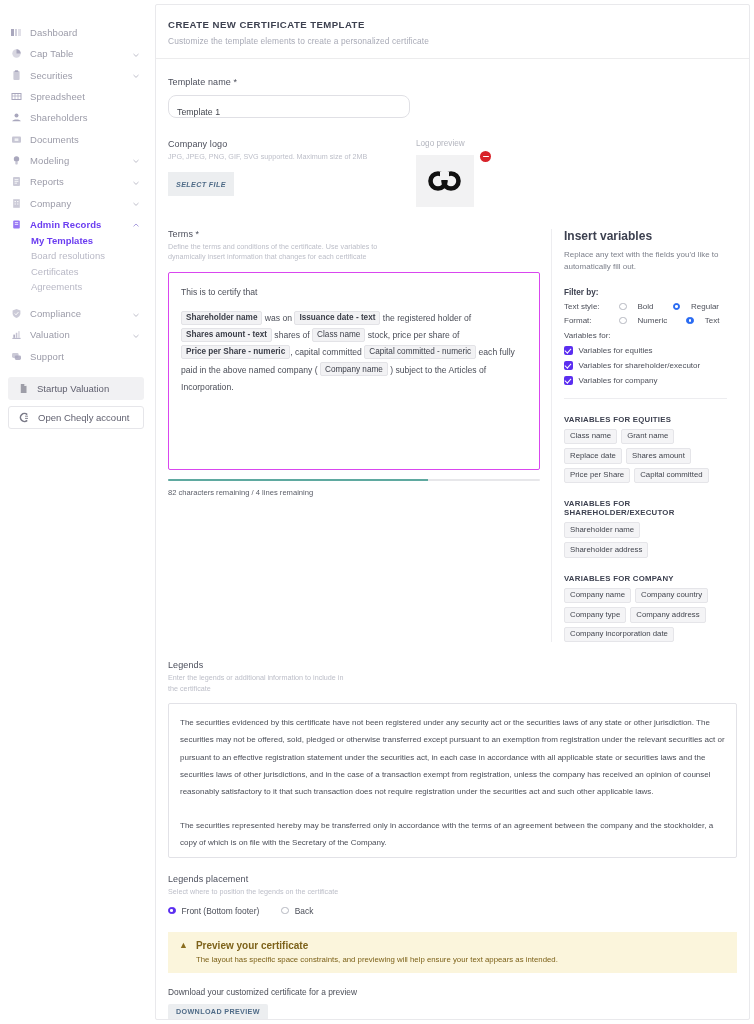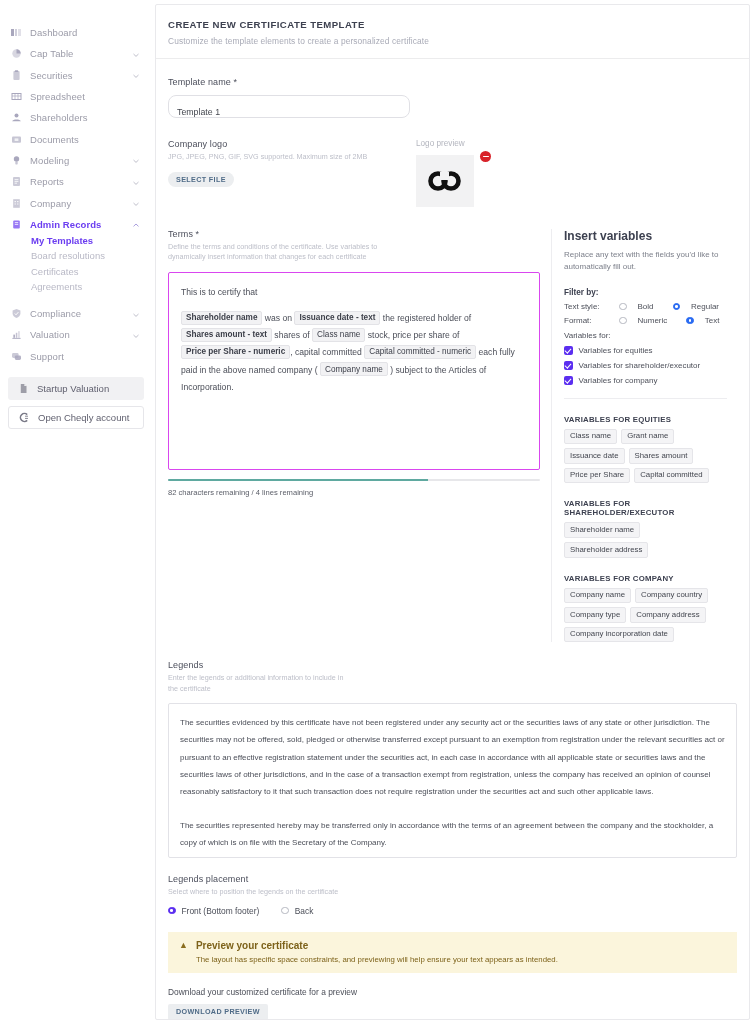--- a/index.html
+++ b/index.html
@@ -98,24 +98,24 @@
     display:flex; align-items:flex-end;
     padding: 0 8px;
     font-size: 8.8px; color:#44474f;
   }
 
   .row-logo { display:flex; margin-top: 21px; }
   .logo-left { width: 242px; }
   .btn-grey {
     margin-top: 10px;
     display:inline-flex; align-items:center; justify-content:center;
-    height: 15px; padding: 0 8px;
-    background:#eceef0; border-radius:8px;
+    height: 24px; padding: 0 8px;
+    background:#eceef0; border-radius:0;
     font-size:7.2px; font-weight:bold; letter-spacing:.35px;
-    color:#4f6b87; cursor:pointer;
+    color:#4f6b87; cursor:pointer;font-style:italic;
   }
   .logo-right { margin-left: 6px; position:relative; }
   .logo-prev-label { font-size:8.2px; color:#b4b6bf; }
   .logo-box {
     margin-top: 7px;
     width:58px; height:52px;
     background:#f2f2f3;
     display:flex; align-items:center; justify-content:center;
   }
   .logo-remove {
@@ -526,21 +526,21 @@
               <span>Variables for company</span>
             </div>
 
             <div class="vdiv"></div>
 
             <div id="var-groups">
                 <div class="vgrp-title">VARIABLES FOR EQUITIES</div>
                 <div class="chips">
                   <span class="chip">Class name</span>
                   <span class="chip">Grant name</span>
-                  <span class="chip">Issuance date</span>
+                  <span class="chip">Replace date</span>
                   <span class="chip">Shares amount</span>
                   <span class="chip">Price per Share</span>
                   <span class="chip">Capital committed</span>
                 </div>
                 <div class="vgrp-title">VARIABLES FOR SHAREHOLDER/EXECUTOR</div>
                 <div class="chips">
                   <span class="chip">Shareholder name</span>
                   <span class="chip">Shareholder address</span>
                 </div>
                 <div class="vgrp-title">VARIABLES FOR COMPANY</div>

